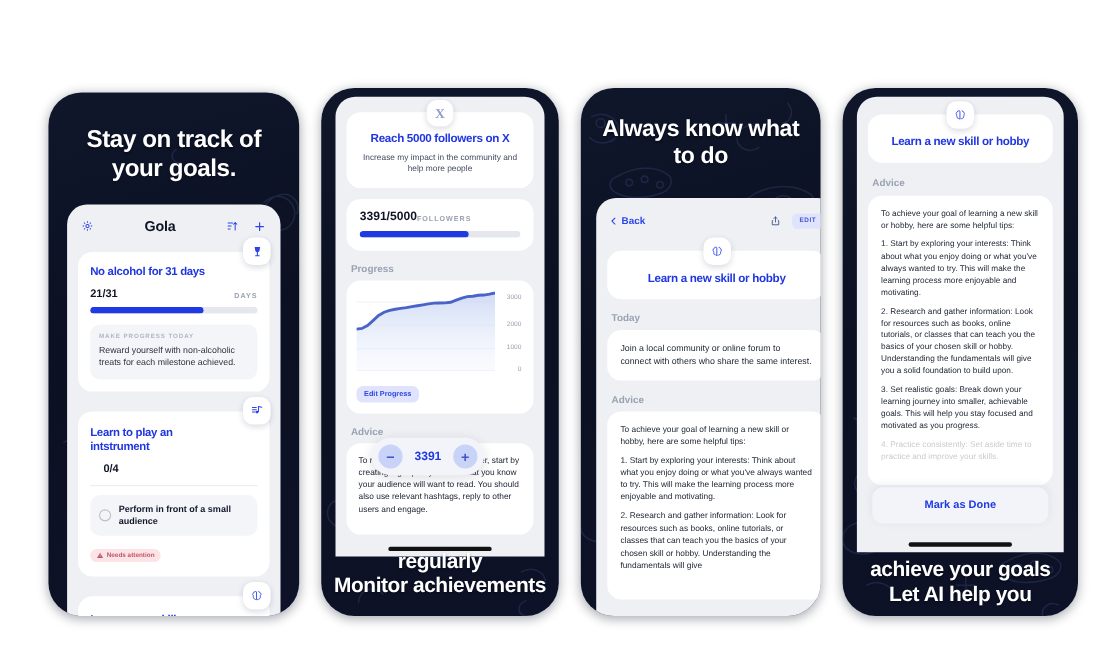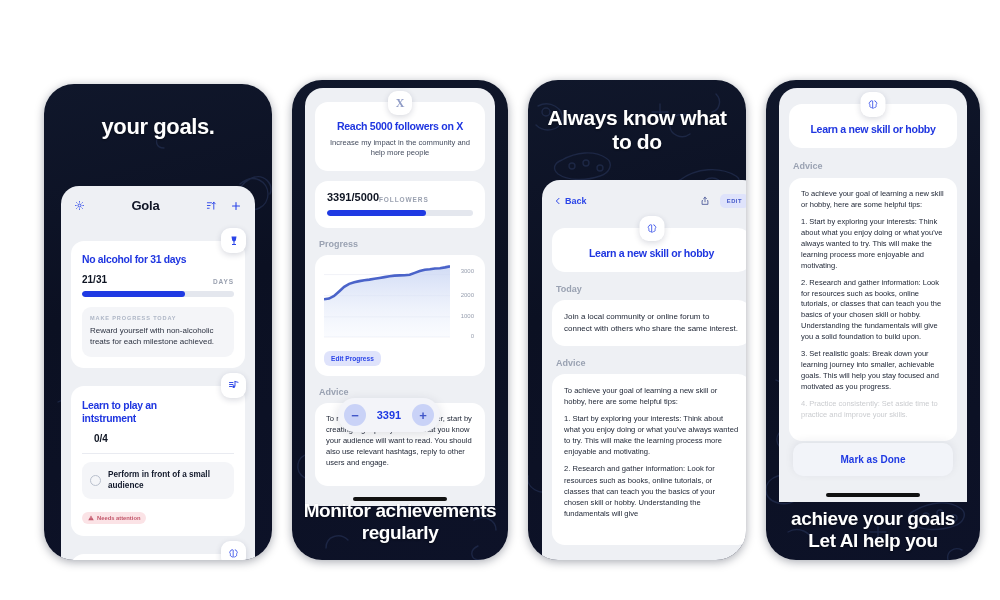--- a/index.html
+++ b/index.html
@@ -124,20 +124,21 @@
         <path d="M14 318c10-6 24-2 26 8"></path>
         <path d="M206 300c-10 6-8 20 4 22"></path>
         <path d="M190 420c-12-6-26 2-24 14 2 12 20 14 26 4"></path>
         <path d="M26 420l0 14M19 427l14 0"></path>
         <path d="M200 456c-8 4-6 14 4 14"></path>
         <path d="M116 52c-6 4-4 12 4 12"></path>
       </g>
     </svg>
 
     <div class="hero" style="margin:30px 14px 0; font-size:22px;">
+      <div>Stay on track of</div>
       <div>your goals.</div>
     </div>
 
     <div class="screen rt" style="left:17px; top:102px; width:194px; height:374px;">
 
       <div class="navrow" style="padding:12px 13px 6px;">
         <span class="ico">
           <svg width="11" height="11" viewBox="0 0 24 24" fill="none" stroke="#2b45e8" stroke-width="2">
             <circle cx="12" cy="12" r="3.2"></circle>
             <path d="M12 2.5v3M12 18.5v3M2.5 12h3M18.5 12h3M5.2 5.2l2.1 2.1M16.7 16.7l2.1 2.1M18.8 5.2l-2.1 2.1M7.3 16.7l-2.1 2.1"></path>
@@ -152,21 +153,21 @@
             </svg>
           </span>
           <span class="ico">
             <svg width="12" height="12" viewBox="0 0 24 24" fill="none" stroke="#2b45e8" stroke-width="2.2" stroke-linecap="round">
               <path d="M12 5v14M5 12h14"></path>
             </svg>
           </span>
         </span>
       </div>
 
-      <div class="card" style="position:relative; margin:22px 10px 0; padding:13px 11px 11px;">
+      <div class="card" style="position:relative; margin:10px 10px 0; padding:13px 11px 11px;">
         <div class="badgeicon" style="top:-13px; right:-1px; width:25px; height:25px;">
           <svg width="12" height="12" viewBox="0 0 24 24" fill="#2b45e8">
             <path d="M7 3h10l-1 6a4 4 0 0 1-3 3.8V18h3v2H8v-2h3v-5.2A4 4 0 0 1 8 9L7 3z"></path>
           </svg>
         </div>
         <div class="goaltitle" style="font-size:10.4px; margin-bottom:9px;">No alcohol for 31 days</div>
         <div style="display:flex; align-items:flex-end; justify-content:space-between; margin-bottom:6px;">
           <span class="frac" style="font-size:10px;">21/31</span>
           <span class="unit">DAYS</span>
         </div>
@@ -293,22 +294,22 @@
       <div class="homebar"></div>
     </div>
 
     <div class="stepper" style="left:46px; top:318px; width:102px; height:34px; padding:0 6px; z-index:4;">
       <span class="stepbtn">−</span>
       <span class="stepval">3391</span>
       <span class="stepbtn">+</span>
     </div>
 
     <div class="hero" style="position:absolute; left:8px; right:8px; top:420px; font-size:19px;">
+      <div>regularly</div>
       <div>Monitor achievements</div>
-      <div>regularly</div>
     </div>
   </div>
 
   <div class="phone" style="left:528px; top:80px; width:218px; height:480px;">
     <svg class="doodles" viewBox="0 0 218 480" preserveAspectRatio="none">
       <g fill="none" stroke="#2c3a62" stroke-width="1.4" stroke-linecap="round">
         <path d="M10 26c12-6 26 2 24 14-2 11-18 13-26 5"></path>
         <circle cx="18" cy="32" r="4"></circle>
         <path d="M34 80c14-8 32-10 44-2 8 5 4 15-6 18-14 5-32 5-42-2-6-5-4-11 4-14z"></path>
         <circle cx="44" cy="86" r="3"></circle>

